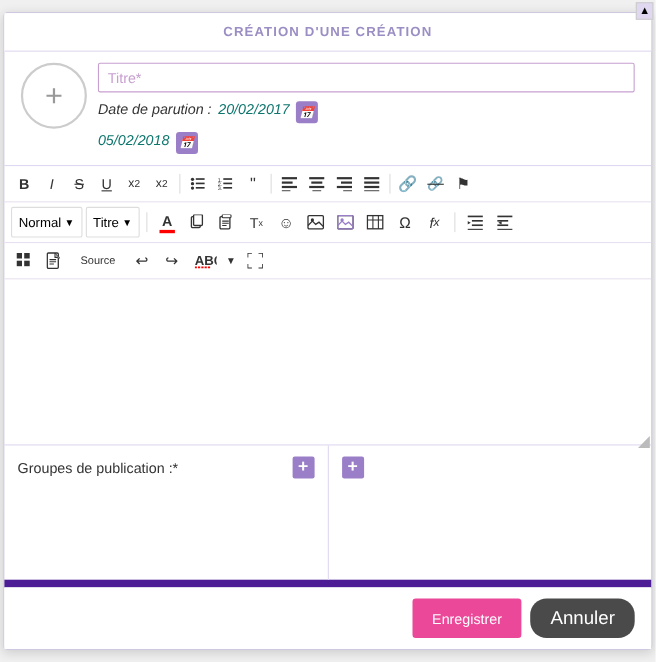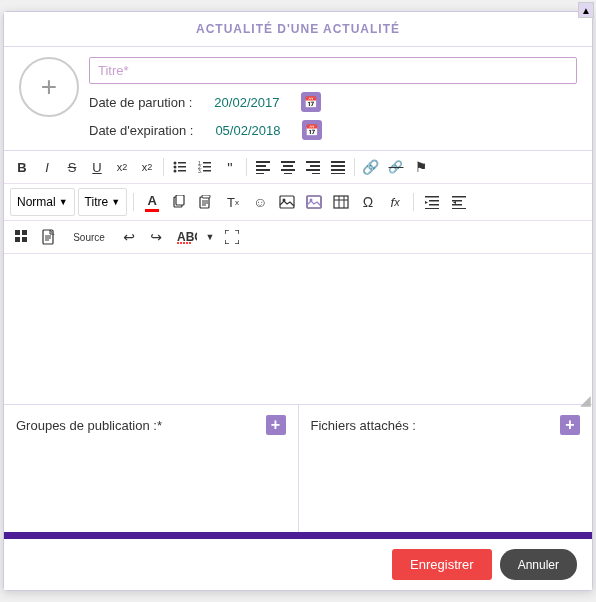--- a/index.html
+++ b/index.html
@@ -69,23 +69,23 @@
       border: 1px solid #c8a0d0;
       padding: 5px 8px;
       width: 100%;
       font-size: 13px;
       border-radius: 2px;
       color: #c8a0d0;
     }
     .title-input::placeholder { color: #c8a0d0; }
     .date-row {
       display: flex;
-      align-items: center;
-      gap: 22px;
-      font-size: 13px;
+      gap: 6px;
+      font-size: 13px;
+      font-style: italic;
     }
     .date-label {
       color: #333;
       font-size: 13px;
     }
     .date-value {
       color: #0f766e;
       font-size: 13px;
     }
     .cal-icon {
@@ -225,36 +225,36 @@
       font-weight: bold;
     }
     .footer {
       display: flex;
       justify-content: flex-end;
       padding: 10px 15px;
       gap: 8px;
       background: #fff;
     }
     .btn-save {
-      background: #ef4444;
+      background: #ec4899;
       color: #fff;
       border: none;
       padding: 8px 18px;
       border-radius: 3px;
       cursor: pointer;
       font-size: 13px;
     }
     .btn-cancel {
       background: #4a4a4a;
       color: #fff;
       border: none;
       padding: 8px 18px;
       border-radius: 15px;
       cursor: pointer;
-      font-size: 12px;
+      font-size: 17px;
     }
     .color-btn {
       display: flex;
       flex-direction: column;
       align-items: center;
       cursor: pointer;
       width: 24px;
       height: 24px;
       justify-content: center;
     }
@@ -264,36 +264,35 @@
       background: red;
       margin-top: 1px;
     }
   </style>
 </head>
 <body>
 
 <div class="modal">
 
   <div class="modal-header">
-    <span>ACTUALITÉ D'UNE ACTUALITÉ</span>
+    <span>CRÉATION D'UNE CRÉATION</span>
   </div>
 
   <div class="modal-body">
 
     <div class="top-section">
       <div class="avatar-placeholder">+</div>
       <div class="form-fields">
         <input class="title-input" type="text" placeholder="Titre*" style="">
         <div class="date-row">
           <span class="date-label">Date de parution :</span>
           <span class="date-value">20/02/2017</span>
           <div class="cal-icon">📅</div>
         </div>
         <div class="date-row">
-          <span class="date-label">Date d'expiration :</span>
           <span class="date-value">05/02/2018</span>
           <div class="cal-icon">📅</div>
         </div>
       </div>
     </div>
 
     <div class="editor-section">
 
       <div class="toolbar-row">
         <button class="toolbar-btn">
@@ -506,21 +505,20 @@
 
     <div class="bottom-section">
       <div class="bottom-left">
         <div class="section-header">
           <span>Groupes de publication :*</span>
           <button class="add-btn">+</button>
         </div>
       </div>
       <div class="bottom-right">
         <div class="section-header">
-          <span>Fichiers attachés :</span>
           <button class="add-btn">+</button>
         </div>
       </div>
     </div>
 
     <div class="footer">
       <button class="btn-save">Enregistrer</button>
       <button class="btn-cancel">Annuler</button>
     </div>
   </div>

